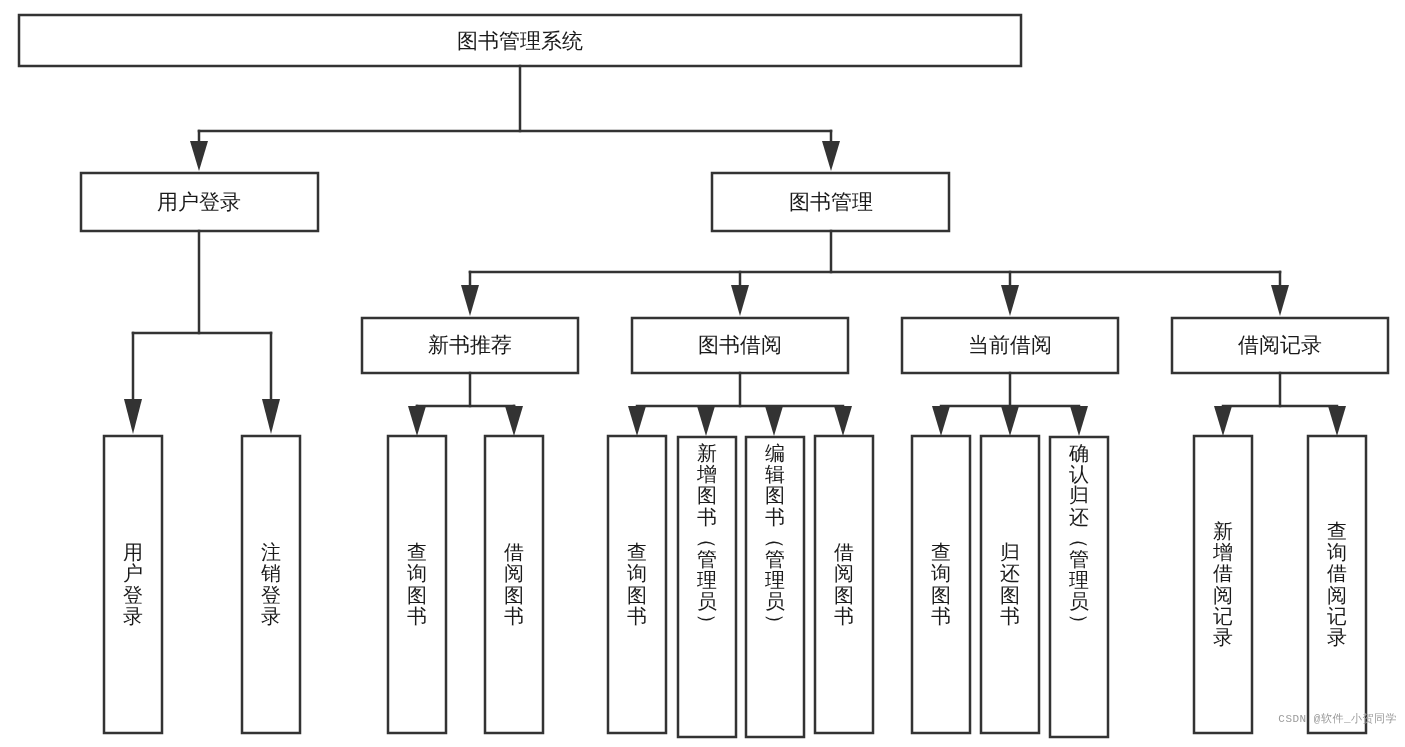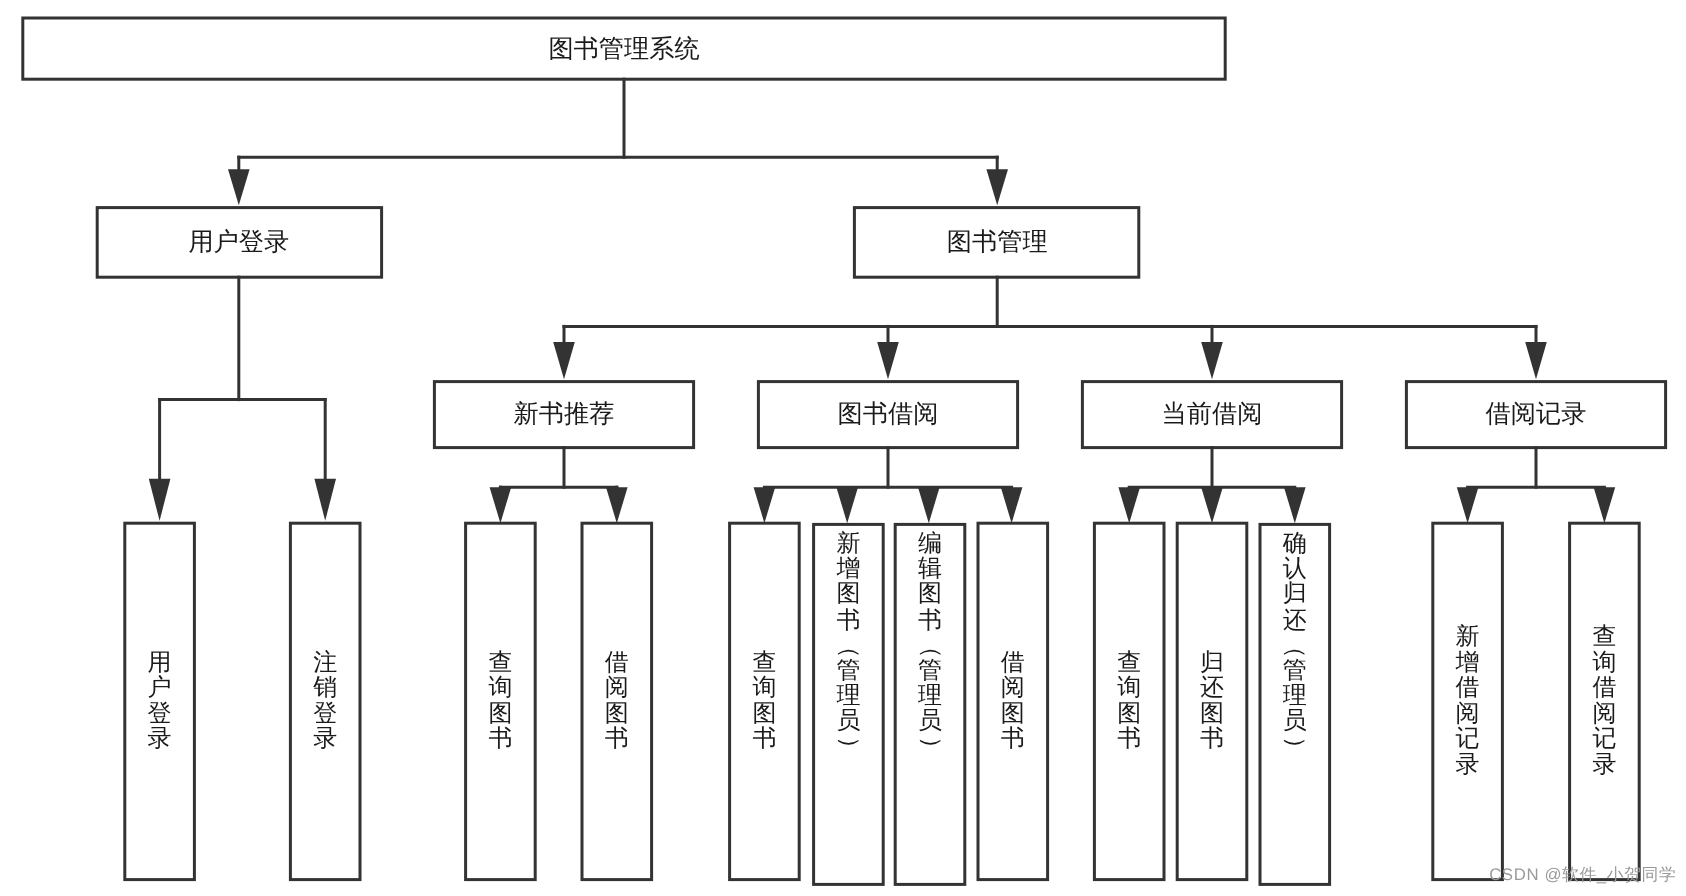--- a/index.html
+++ b/index.html
@@ -70,23 +70,23 @@
     display: block;
     text-align: center;
   }
   
   .leaf-label span.vchar.rot {
     transform: rotate(90deg);
   }
   .watermark {
     position: absolute;
     right: 8px;
-    bottom: 4px;
-    font-family: Liberation Sans, sans-serif;
-    font-size: 14px;
+    bottom: 16px;
+    font-family: Liberation Mono, monospace;
+    font-size: 11px;
     color: #9a9a9a;
     letter-spacing: 0.5px;
     white-space: nowrap;
   }
 </style>
 </head>
 <body>
 
 <div id="diagram-root">
 

